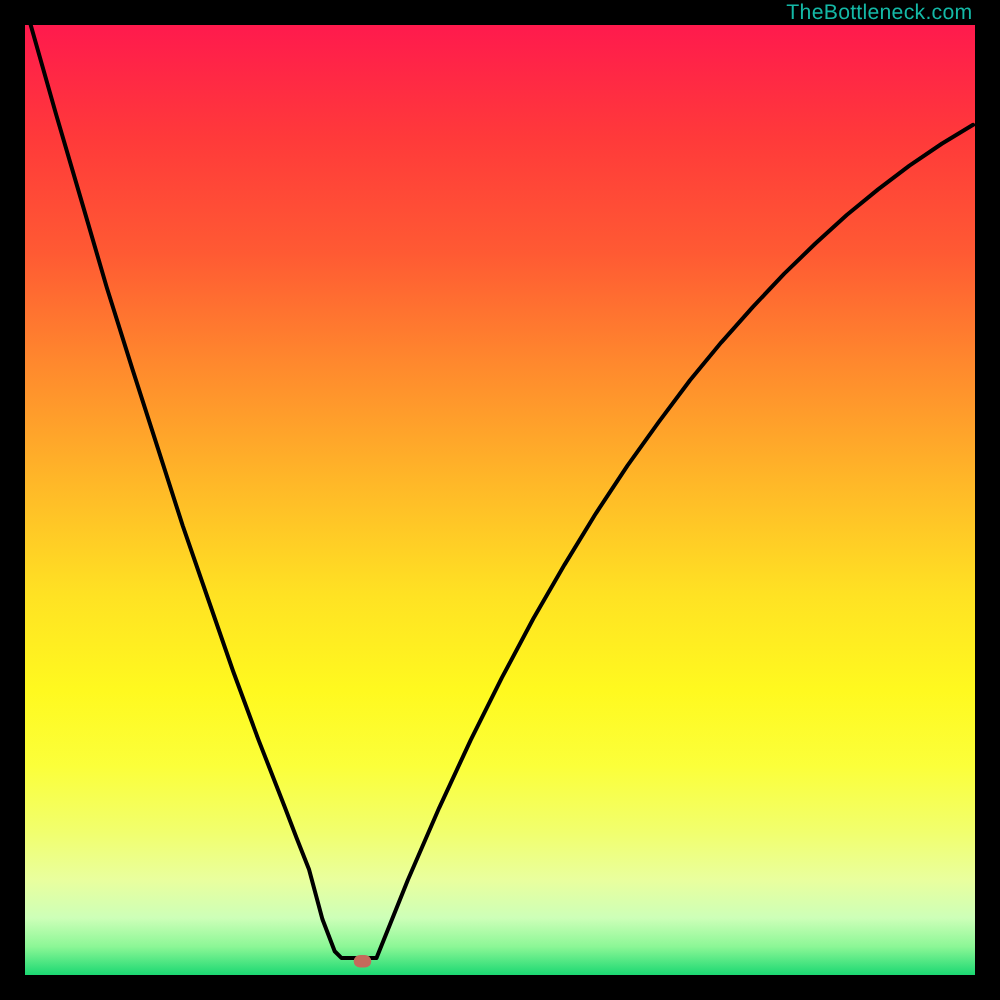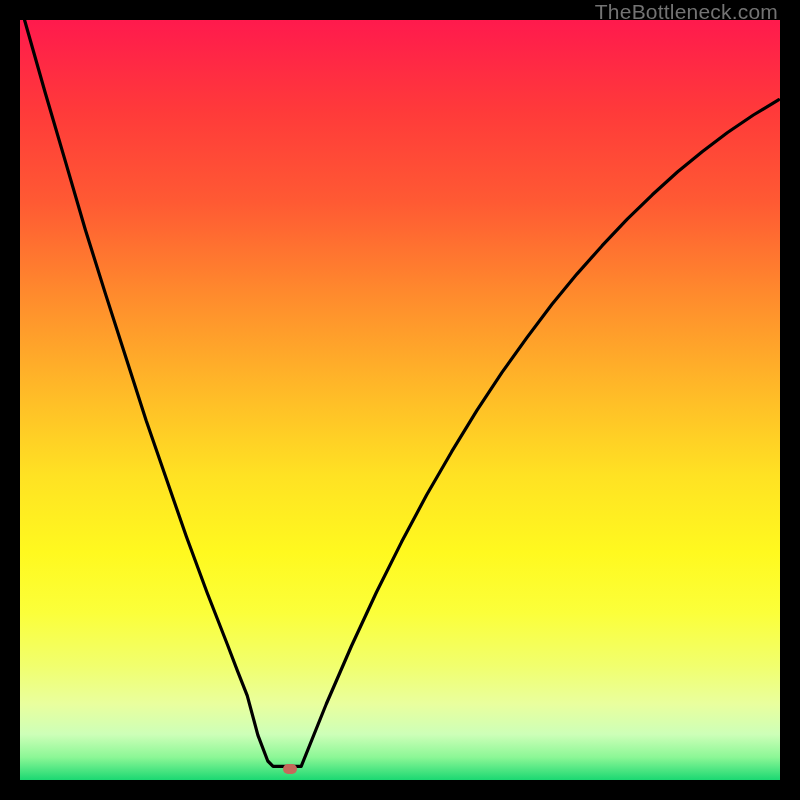--- a/index.html
+++ b/index.html
@@ -31,23 +31,23 @@
       #cdffb8 94%,
       #8cf796 97%,
       #1bd872 100%
     );
   }
   .brand {
     position: absolute;
     top: 0px;
     right: 22px;
     font-family: Arial, Helvetica, sans-serif;
-    font-size: 21px;
+    font-size: 17px;
     font-weight: 400;
-    color: #737373;
+    color: #14b8a6;
     letter-spacing: 0.2px;
   }
   svg.curve {
     position: absolute;
     left: 0; top: 0;
     width: 760px; height: 760px;
   }
   .marker {
     position: absolute;
     width: 14px;

